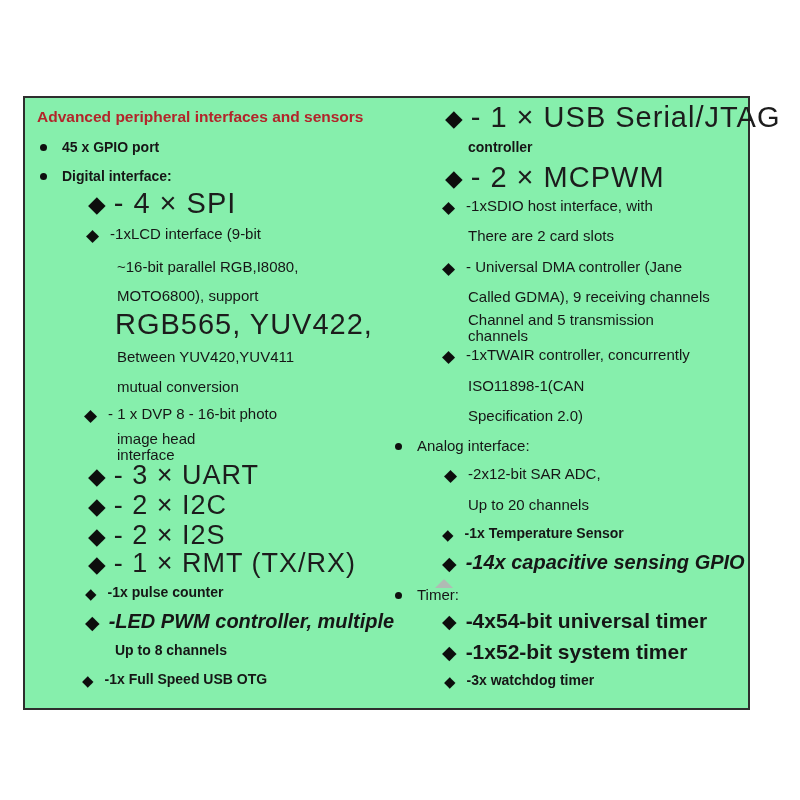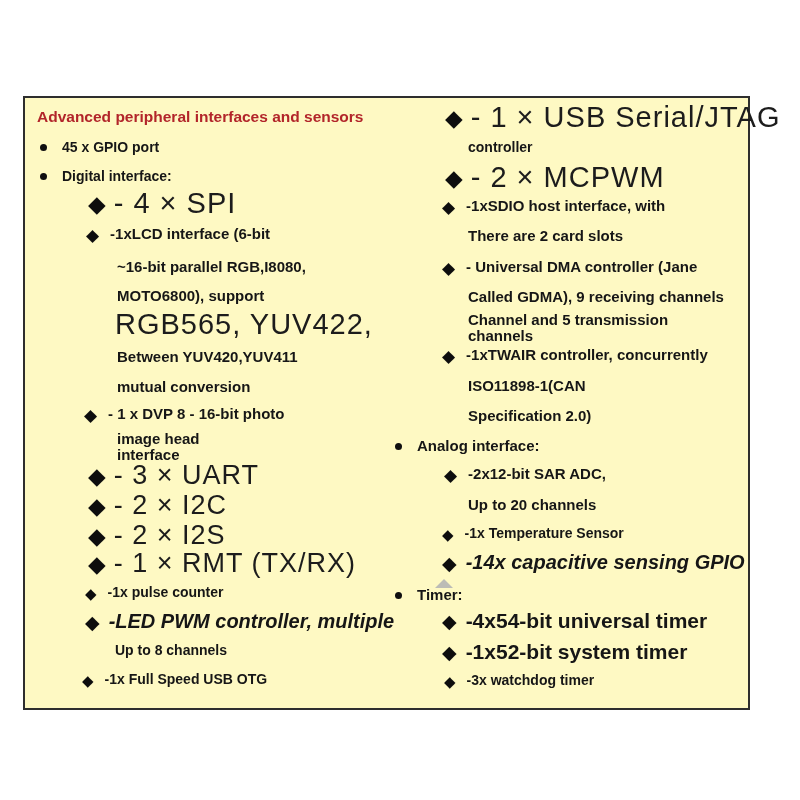--- a/index.html
+++ b/index.html
@@ -2,29 +2,29 @@
 <html><head>
 <meta charset="utf-8">
 <style>
   html,body{margin:0;padding:0;}
   body{
     width:800px;height:800px;background:#ffffff;position:relative;overflow:hidden;
     font-family:"Liberation Sans", sans-serif;color:#161616;
   }
   .spec-box{
     position:absolute;left:23px;top:96px;width:727px;height:614px;
-    box-sizing:border-box;border:2px solid #2e2e2e;background:#fef9c3;
+    box-sizing:border-box;border:2px solid #2e2e2e;background:#86efac;
   }
   .row{position:absolute;display:flex;align-items:center;white-space:nowrap;line-height:1.1;}
   .hd{font-size:15.5px;font-weight:700;color:#b2252a;}
   .xl{font-size:29px;font-weight:400;color:#1c1c1c;letter-spacing:1px;}
   .lg{font-size:27px;font-weight:400;color:#1c1c1c;letter-spacing:1px;}
   .bmd{font-size:20px;font-weight:700;font-style:italic;}
   .btm{font-size:21px;font-weight:700;}
-  .bsm{font-size:15px;font-weight:700;}
+  .bsm{font-size:15px;font-weight:400;}
   .bxs{font-size:14px;font-weight:700;}
   .dia{line-height:1;color:#0d0d0d;transform:translateY(1px);}
   .d24{font-size:23px;margin-right:8px;}
   .d20{font-size:19px;margin-right:9px;}
   .d18{font-size:17px;margin-right:11px;}
   .d15{font-size:15px;margin-right:11px;}
   .dot{width:7px;height:7px;border-radius:50%;background:#0f0f0f;margin-right:15px;flex:0 0 auto;}
   .caret{
     position:absolute;left:410px;top:481px;width:0;height:0;
     border-left:9px solid transparent;border-right:9px solid transparent;
@@ -50,21 +50,21 @@
     <span class="bxs">Digital interface:</span>
   </div>
 
   <div class="row" style="left:63px;top:90px;">
     <span class="dia d24">◆</span>
     <span class="xl">- 4 × SPI</span>
   </div>
 
   <div class="row" style="left:61px;top:128px;">
     <span class="dia d18">◆</span>
-    <span class="bsm">-1xLCD interface (6-bit</span>
+    <span class="bsm">-1xLCD interface (9-bit</span>
   </div>
   <div class="row" style="left:92px;top:161px;">
     <span class="bsm">~16-bit parallel RGB,I8080,</span>
   </div>
   <div class="row" style="left:92px;top:190px;">
     <span class="bsm">MOTO6800), support</span>
   </div>
   <div class="row" style="left:90px;top:211px;">
     <span class="xl">RGB565, YUV422,</span>
   </div>

